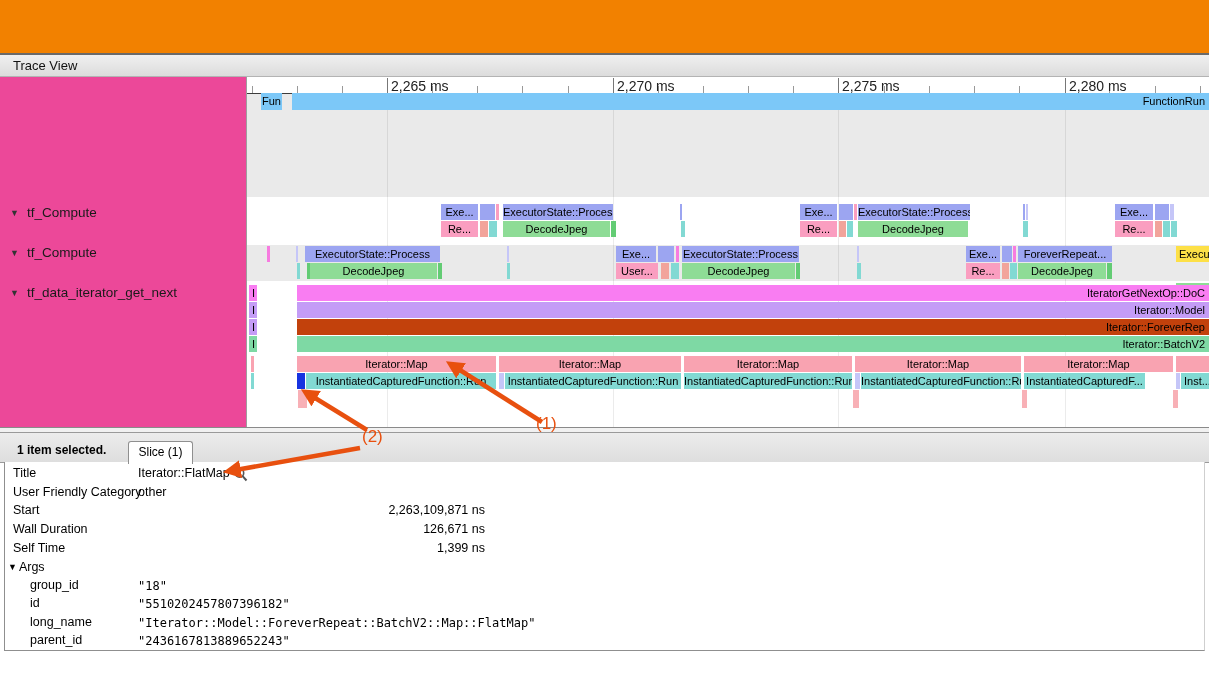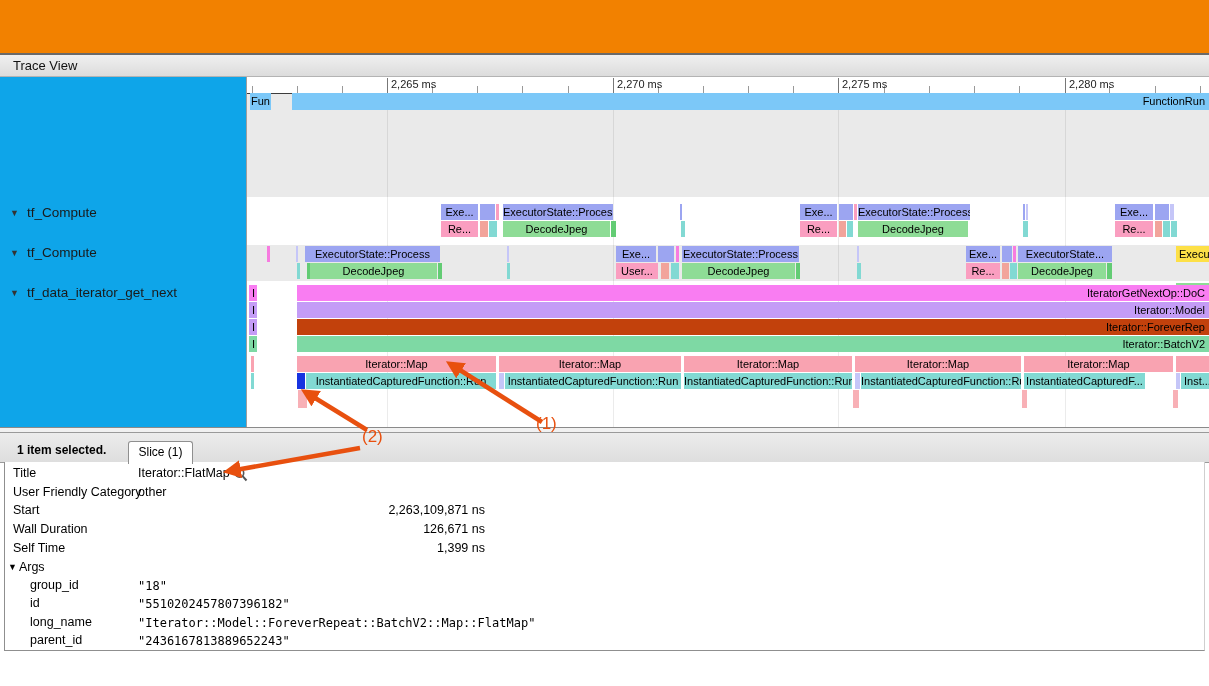--- a/index.html
+++ b/index.html
@@ -7,27 +7,27 @@
        font-family:"Liberation Sans",sans-serif;-webkit-font-smoothing:antialiased;}
   .abs{position:absolute;}
   
   #banner{left:0;top:0;width:1209px;height:53px;}
   
   #tv-header{left:0;top:53px;width:1209px;height:24px;border-top:2px solid #6a6a6a;
     background:linear-gradient(#f0f0f0,#dcdcdc);border-bottom:1px solid #b3b3b3;box-sizing:border-box;}
   #tv-title{left:13px;top:58px;font-size:13px;color:#111;}
   
   #timeline{left:0;top:77px;width:1209px;height:350px;background:#fff;overflow:hidden;}
-  #sidebar{left:0;top:0;width:246px;height:350px;background:#0ea5e9;border-right:1px solid #9e9e9e;}
+  #sidebar{left:0;top:0;width:246px;height:350px;background:#ec4899;border-right:1px solid #9e9e9e;}
   .track-label{position:absolute;left:10px;height:16px;font-size:13.5px;color:#1a1a1a;white-space:nowrap;cursor:pointer;}
   .track-label .tri{display:inline-block;font-size:9px;vertical-align:1px;color:#333;margin-right:8px;}
   #ruler{position:absolute;left:247px;top:0;width:962px;height:16px;background:#fff;border-bottom:1px solid #3c3c3c;}
   .tickmaj{position:absolute;top:1px;width:1px;height:15px;background:#777;}
   .tickmin{position:absolute;top:9px;width:1px;height:7px;background:#999;}
-  .ticklabel{position:absolute;top:1px;font-size:11px;color:#222;white-space:nowrap;}
+  .ticklabel{position:absolute;top:1px;font-size:14px;color:#222;white-space:nowrap;}
   .grayband{position:absolute;left:247px;width:962px;background:#eaeaea;}
   .gridline{position:absolute;width:1px;background:rgba(0,0,0,0.08);}
   .evt{position:absolute;box-sizing:border-box;font-size:11px;color:#000;text-align:center;
        white-space:nowrap;overflow:hidden;cursor:pointer;}
   .evt.ar{text-align:right;padding-right:4px;padding-left:14px;}
   .evt.al{text-align:left;padding-left:3px;}
   
   #splitter{left:0;top:427px;width:1209px;height:6px;background:#f1f1f1;
     border-top:1px solid #8a8a8a;border-bottom:1px solid #9a9a9a;box-sizing:border-box;cursor:row-resize;}
   
@@ -97,21 +97,21 @@
         <div class="tickmaj" style="left: 140px;"></div>
         <div class="ticklabel" style="left: 144px;">2,265 ms</div>
         <div class="tickmaj" style="left: 366px;"></div>
         <div class="ticklabel" style="left: 370px;">2,270 ms</div>
         <div class="tickmaj" style="left: 591px;"></div>
         <div class="ticklabel" style="left: 595px;">2,275 ms</div>
         <div class="tickmaj" style="left: 818px;"></div>
         <div class="ticklabel" style="left: 822px;">2,280 ms</div>
       </div>
     <div id="events">
-        <div class="evt" style="left: 250px; top: 16px; width: 21px; height: 17px; line-height: 17px; background: rgb(124, 200, 248);">Fun</div>
+        <div class="evt" style="left: 261px; top: 16px; width: 21px; height: 17px; line-height: 17px; background: rgb(124, 200, 248);">Fun</div>
         <div class="evt ar" style="left: 292px; top: 16px; width: 917px; height: 17px; line-height: 17px; background: rgb(124, 200, 248);">FunctionRun</div>
         <div class="evt" style="left: 441px; top: 127px; width: 37px; height: 16px; line-height: 16px; background: rgb(156, 165, 241);">Exe...</div>
         <div class="evt" style="left: 480px; top: 127px; width: 15px; height: 16px; line-height: 16px; background: rgb(156, 165, 241);"></div>
         <div class="evt" style="left: 496px; top: 127px; width: 3px; height: 16px; line-height: 16px; background: rgb(250, 158, 192);"></div>
         <div class="evt" style="left: 503px; top: 127px; width: 110px; height: 16px; line-height: 16px; background: rgb(156, 165, 241);">ExecutorState::Process</div>
         <div class="evt" style="left: 680px; top: 127px; width: 2px; height: 16px; line-height: 16px; background: rgb(156, 165, 241);"></div>
         <div class="evt" style="left: 800px; top: 127px; width: 37px; height: 16px; line-height: 16px; background: rgb(156, 165, 241);">Exe...</div>
         <div class="evt" style="left: 839px; top: 127px; width: 14px; height: 16px; line-height: 16px; background: rgb(156, 165, 241);"></div>
         <div class="evt" style="left: 854px; top: 127px; width: 3px; height: 16px; line-height: 16px; background: rgb(250, 158, 192);"></div>
         <div class="evt" style="left: 858px; top: 127px; width: 112px; height: 16px; line-height: 16px; background: rgb(156, 165, 241);">ExecutorState::Process</div>
@@ -140,21 +140,21 @@
         <div class="evt" style="left: 305px; top: 169px; width: 135px; height: 16px; line-height: 16px; background: rgb(156, 165, 241);">ExecutorState::Process</div>
         <div class="evt" style="left: 507px; top: 169px; width: 2px; height: 16px; line-height: 16px; background: rgb(197, 198, 248);"></div>
         <div class="evt" style="left: 616px; top: 169px; width: 40px; height: 16px; line-height: 16px; background: rgb(156, 165, 241);">Exe...</div>
         <div class="evt" style="left: 658px; top: 169px; width: 16px; height: 16px; line-height: 16px; background: rgb(156, 165, 241);"></div>
         <div class="evt" style="left: 676px; top: 169px; width: 3px; height: 16px; line-height: 16px; background: rgb(247, 123, 224);"></div>
         <div class="evt" style="left: 682px; top: 169px; width: 117px; height: 16px; line-height: 16px; background: rgb(156, 165, 241);">ExecutorState::Process</div>
         <div class="evt" style="left: 857px; top: 169px; width: 2px; height: 16px; line-height: 16px; background: rgb(197, 198, 248);"></div>
         <div class="evt" style="left: 966px; top: 169px; width: 34px; height: 16px; line-height: 16px; background: rgb(156, 165, 241);">Exe...</div>
         <div class="evt" style="left: 1002px; top: 169px; width: 10px; height: 16px; line-height: 16px; background: rgb(156, 165, 241);"></div>
         <div class="evt" style="left: 1013px; top: 169px; width: 3px; height: 16px; line-height: 16px; background: rgb(247, 123, 224);"></div>
-        <div class="evt" style="left: 1018px; top: 169px; width: 94px; height: 16px; line-height: 16px; background: rgb(156, 165, 241);">ExecutorState...</div>
+        <div class="evt" style="left: 1018px; top: 169px; width: 94px; height: 16px; line-height: 16px; background: rgb(156, 165, 241);">ForeverRepeat...</div>
         <div class="evt al" style="left: 1176px; top: 169px; width: 33px; height: 16px; line-height: 16px; background: #fde047;">Execu</div>
         <div class="evt" style="left: 297px; top: 186px; width: 3px; height: 16px; line-height: 16px; background: rgb(130, 217, 211);"></div>
         <div class="evt" style="left: 307px; top: 186px; width: 3px; height: 16px; line-height: 16px; background: rgb(99, 204, 116);"></div>
         <div class="evt" style="left: 310px; top: 186px; width: 127px; height: 16px; line-height: 16px; background: rgb(142, 220, 150);">DecodeJpeg</div>
         <div class="evt" style="left: 438px; top: 186px; width: 4px; height: 16px; line-height: 16px; background: rgb(99, 204, 116);"></div>
         <div class="evt" style="left: 507px; top: 186px; width: 3px; height: 16px; line-height: 16px; background: rgb(130, 217, 211);"></div>
         <div class="evt" style="left: 616px; top: 186px; width: 42px; height: 16px; line-height: 16px; background: rgb(250, 158, 192);">User...</div>
         <div class="evt" style="left: 661px; top: 186px; width: 8px; height: 16px; line-height: 16px; background: rgb(242, 164, 155);"></div>
         <div class="evt" style="left: 671px; top: 186px; width: 8px; height: 16px; line-height: 16px; background: rgb(130, 217, 211);"></div>
         <div class="evt" style="left: 682px; top: 186px; width: 113px; height: 16px; line-height: 16px; background: rgb(142, 220, 150);">DecodeJpeg</div>

